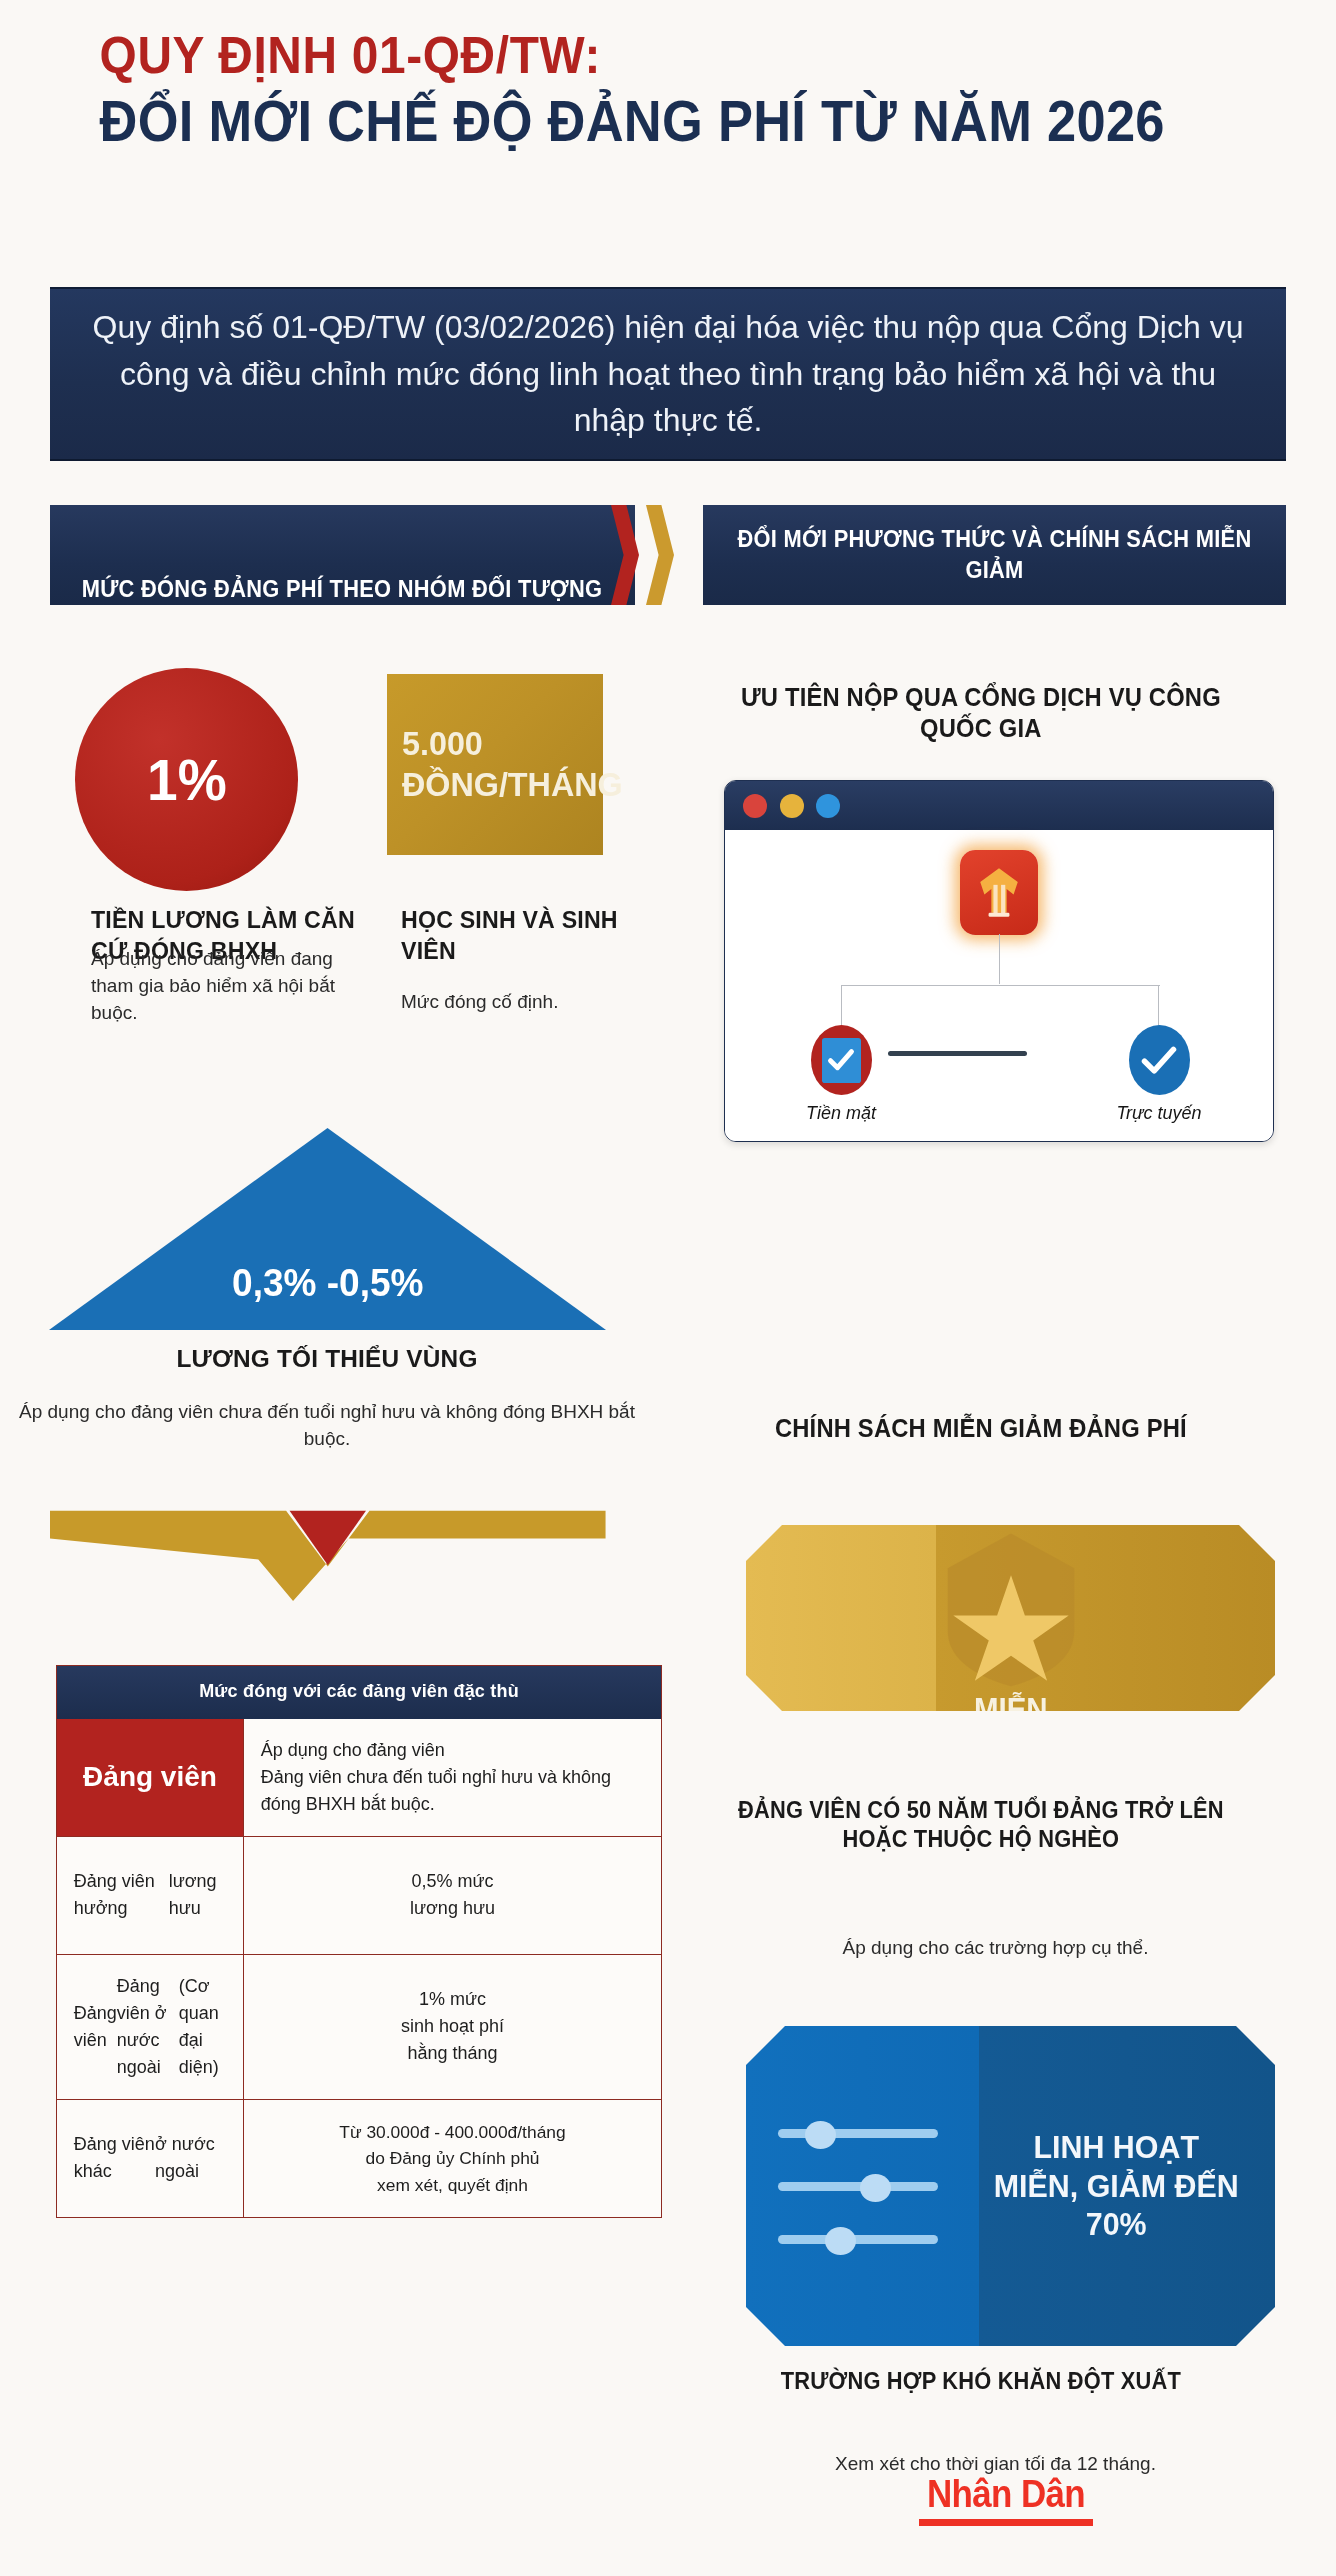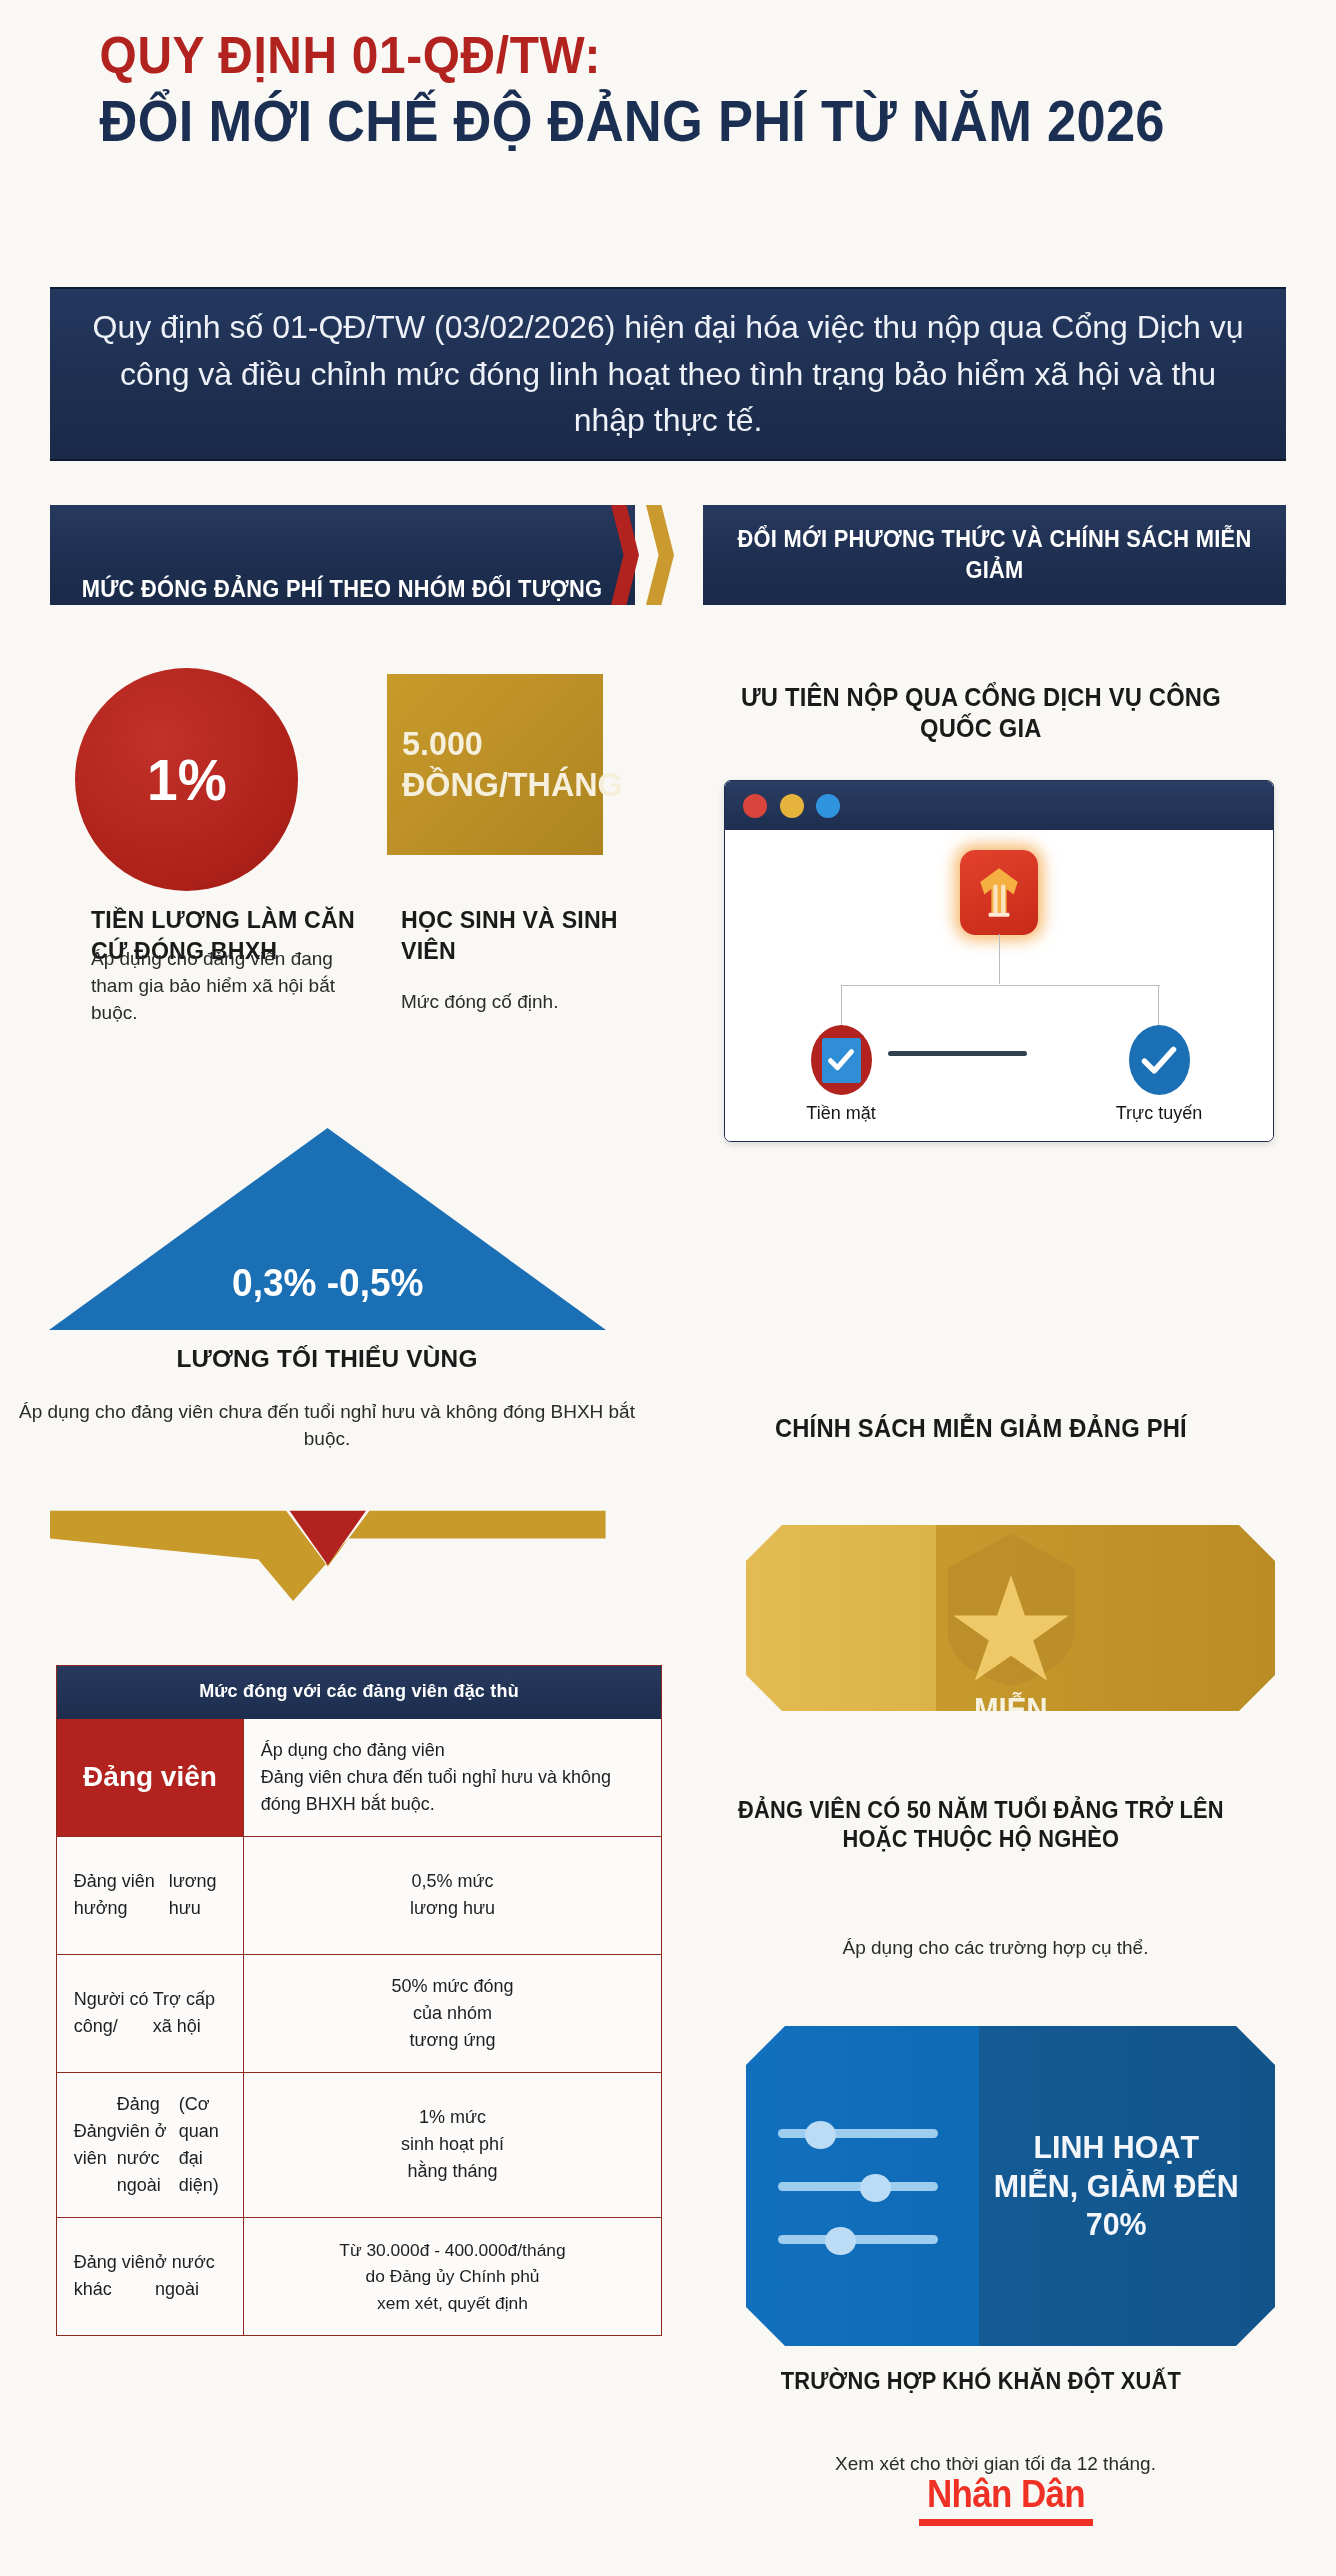--- a/index.html
+++ b/index.html
@@ -119,22 +119,23 @@
   .r2 .cell-l, .r2 .cell-r, .r3 .cell-l, .r3 .cell-r,
   .r4 .cell-l, .r4 .cell-r, .r5 .cell-l, .r5 .cell-r { min-height:117px; }
   .r2 .cell-r, .r3 .cell-r, .r4 .cell-r, .r5 .cell-r { align-items:center; text-align:center; }
   .r5 .cell-r { font-size:17.4px; }
 
   
   .h-uutien { left:703px; top:682px; width:585px; text-align:center; font-size:25px; }
 
   .browser {
     position:absolute; left:724px; top:780px; width:550px; height:362px;
-    background:#fff; border:1.4px solid #1e2f50; border-radius:7px; overflow:hidden;
+    background:#fff; border:1.4px solid #1e2f50; border-radius:12px; overflow:hidden;
     box-shadow:0 2.1px 7px rgba(0,0,0,0.12);
+    font-style:italic;
   }
   .browser-bar { height:49px; background:linear-gradient(180deg,#2a3d63,#1d2e4f); display:flex; align-items:center; padding-left:18px; gap:12.5px; }
   .dot { width:24px; height:24px; border-radius:50%; }
   .dot-red { background:#d9443c; }
   .dot-yel { background:#e6b33c; }
   .dot-blu { background:#2f94dd; }
   .browser-body { position:relative; height:313px; background:#fff; }
 
   .gov-icon {
     position:absolute; left:50%; top:19.5px; transform:translateX(-50%);
@@ -259,31 +260,20 @@
           </div>
         </div>
         <div class="tbl-row r2">
           <div class="cell-l">
             <div>Đảng viên hưởng</div>
             <div>lương hưu</div>
           </div>
           <div class="cell-r">
             <div>0,5% mức</div>
             <div>lương hưu</div>
-          </div>
-        </div>
-        <div class="tbl-row r3">
-          <div class="cell-l">
-            <div>Người có công/</div>
-            <div>Trợ cấp xã hội</div>
-          </div>
-          <div class="cell-r">
-            <div>50% mức đóng</div>
-            <div>của nhóm</div>
-            <div>tương ứng</div>
           </div>
         </div>
         <div class="tbl-row r4">
           <div class="cell-l">
             <div>Đảng viên</div>
             <div>Đảng viên ở nước ngoài</div>
             <div>(Cơ quan đại diện)</div>
           </div>
           <div class="cell-r">
             <div>1% mức</div>

